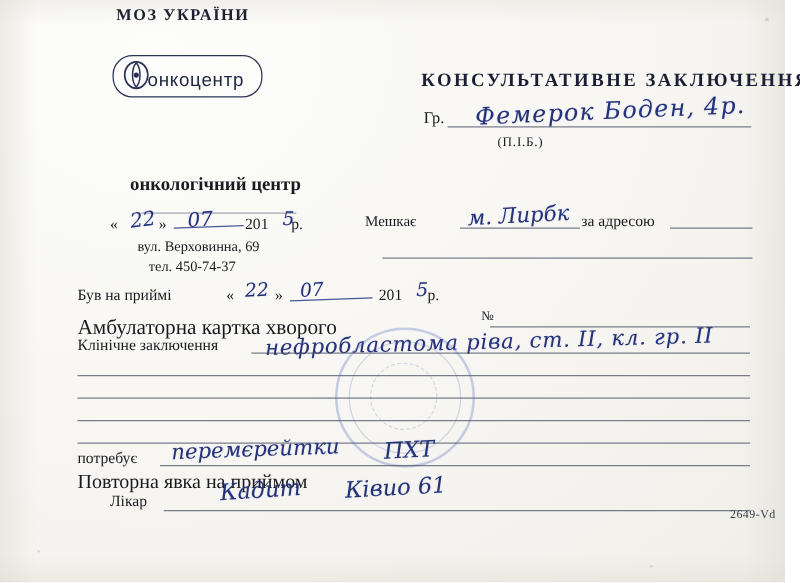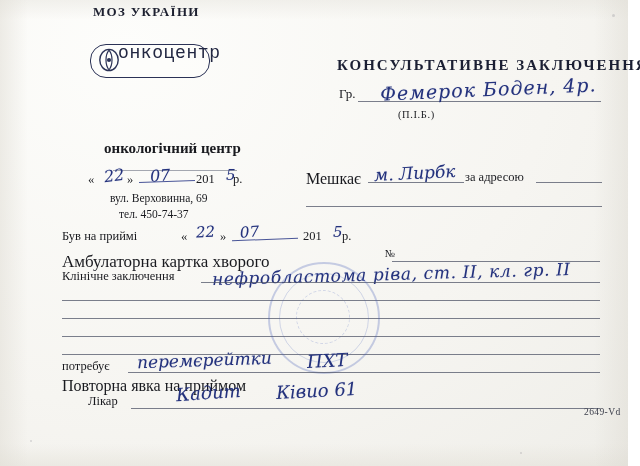--- a/index.html
+++ b/index.html
@@ -49,25 +49,25 @@
   .logo-box {
     position: absolute;
     left: 90px; top: 44px;
     width: 118px; height: 32px;
     border: 1.4px solid #2b3256;
     border-radius: 16px;
     background: rgba(255,255,255,0.25);
   }
   .logo-text {
     position: absolute;
-    left: 118px; top: 43px;
-    font-size: 18px;
+    left: 118px; top: 56px;
+    font-size: 15px;
     letter-spacing: 0.6px;
     color: #222742;
-    font-family: Liberation Mono, monospace;
+    font-family: Liberation Sans, sans-serif;
   }
   .logo-mark {
     position: absolute;
     left: 98px; top: 48px;
     width: 22px; height: 24px;
   }
   .title-consult {
     left: 337px; top: 57px;
     font-size: 15px;
     font-weight: bold;
@@ -84,21 +84,21 @@
   .addr-l2 { left: 104px; top: 140px; font-size: 15px; font-weight: bold; }
   .addr-l3 { left: 114px; top: 156px; font-size: 12.5px; }
   .addr-l4 { left: 110px; top: 192px; font-size: 11.5px; }
   .addr-l5 { left: 119px; top: 208px; font-size: 11.5px; }
 
   .date1-q1 { left: 88px; top: 172px; font-size: 12.5px; }
   .date1-q2 { left: 127px; top: 172px; font-size: 12.5px; }
   .date1-yr { left: 196px; top: 172px; font-size: 12.5px; }
   .date1-r  { left: 233px; top: 172px; font-size: 12.5px; }
 
-  .lbl-meshkae { left: 306px; top: 170px; font-size: 16px; }
+  .lbl-meshkae { left: 292px; top: 170px; font-size: 12px; }
   .lbl-zaadr  { left: 465px; top: 170px; font-size: 12.5px; }
 
   .lbl-buv   { left: 62px; top: 229px; font-size: 12.5px; }
   .buv-q1    { left: 181px; top: 229px; font-size: 12.5px; }
   .buv-q2    { left: 220px; top: 229px; font-size: 12.5px; }
   .buv-yr    { left: 303px; top: 229px; font-size: 12.5px; }
   .buv-r     { left: 342px; top: 229px; font-size: 12.5px; }
 
   .lbl-amb   { left: 62px; top: 252px; font-size: 17px; }
   .lbl-no    { left: 385px; top: 248px; font-size: 10.5px; }

